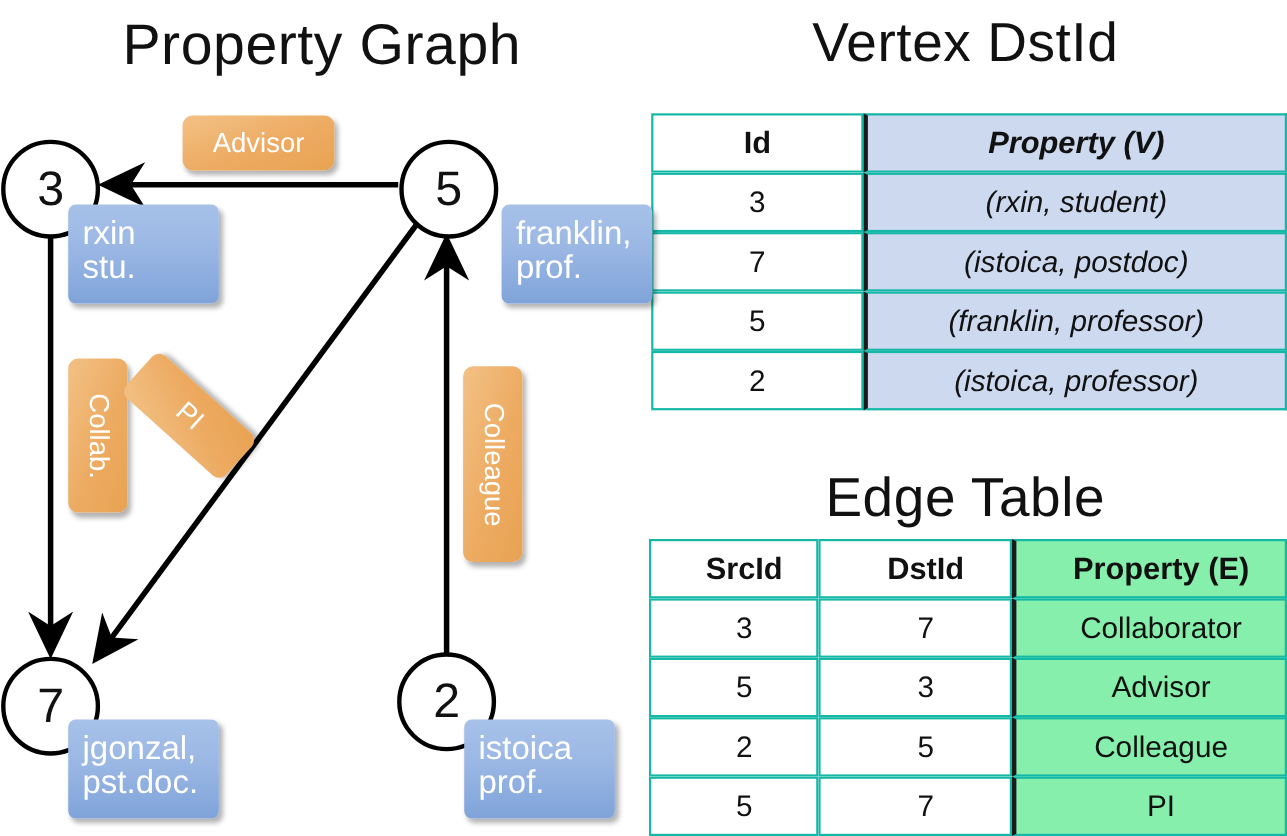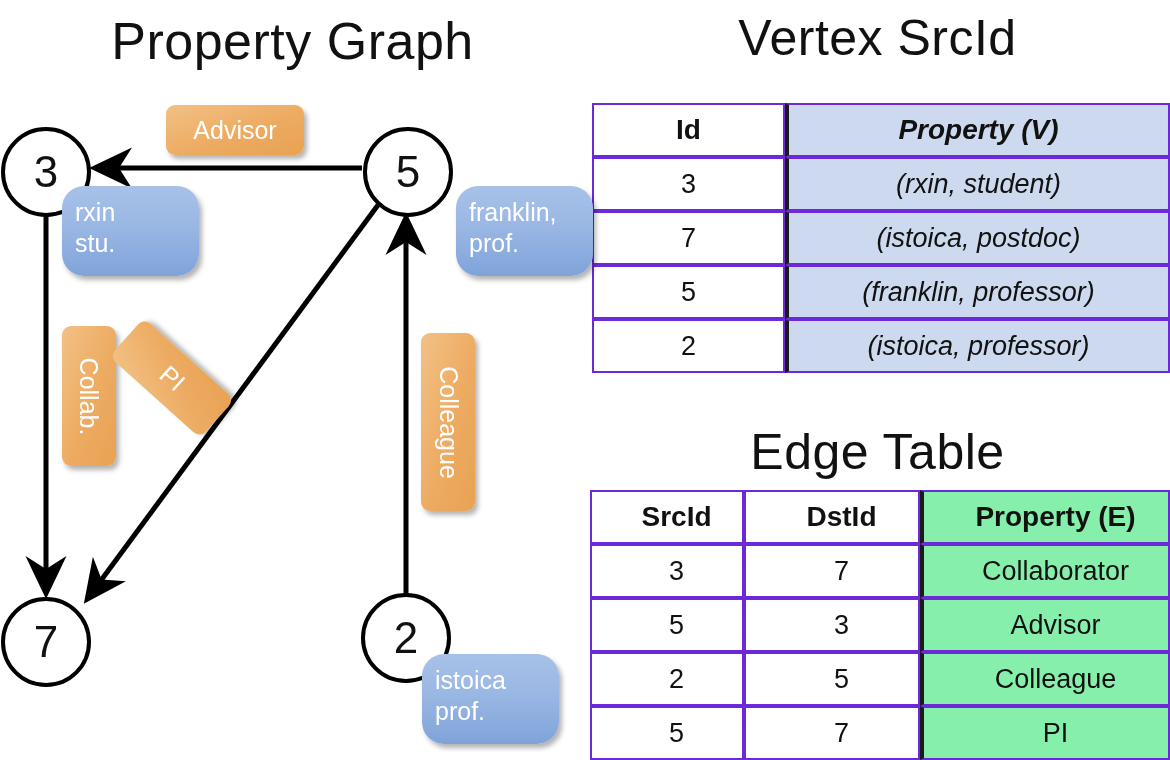--- a/index.html
+++ b/index.html
@@ -70,27 +70,27 @@
     font-weight: 300;
     font-size: 44px;
     line-height: 44px;
     color: #111111;
     z-index: 4;
   }
 
   
   .prop-box {
     position: absolute;
-    border-radius: 22px;
+    border-radius: 7px;
     background: linear-gradient(to bottom, #a7c1e8 0%, #9ab7e4 45%, #7fa3d9 100%);
     box-shadow: 3px 4px 5px rgba(0,0,0,0.30);
     color: #ffffff;
     font-family: "Liberation Sans", sans-serif;
     font-weight: 300;
-    font-size: 25px;
+    font-size: 30px;
     line-height: 31px;
     padding: 11px 0 0 13px;
     box-sizing: border-box;
     z-index: 5;
     white-space: pre-line;
   }
 
   
   .edge-label {
     position: absolute;
@@ -120,21 +120,21 @@
   
   .data-table {
     position: absolute;
     border-collapse: separate;
     border-spacing: 0;
     font-family: "Liberation Sans", sans-serif;
     font-weight: 300;
     table-layout: fixed;
   }
   .data-table td, .data-table th {
-    border: 2px solid #6d28d9;
+    border: 2px solid #14b8a6;
     text-align: center;
     font-weight: 300;
     font-size: 27px;
     color: #111111;
     padding: 0;
     background: #ffffff;
     box-sizing: border-box;
   }
   .data-table th {
     font-weight: bold;
@@ -153,21 +153,21 @@
   #edge-table th, #edge-table td { height: 54px; padding-left: 19px; }
   #edge-table .col-src { width: 154px; }
   #edge-table .col-dst { width: 176px; margin-top: 28px; }
   #edge-table .col-prop { width: 250px; background: #86efac; }
 </style>
 </head>
 <body>
 
 <div class="big-title" id="title-property-graph">Property Graph</div>
 
-<div class="big-title" id="title-vertex-table">Vertex SrcId</div>
+<div class="big-title" id="title-vertex-table">Vertex DstId</div>
 
 <div class="big-title" id="title-edge-table">Edge Table</div>
 
 <div id="graph-panel">
 
   <svg id="graph-svg" viewBox="0 0 585 760">
     <defs>
       <marker id="arrowhead" markerWidth="9" markerHeight="9" refX="7.2" refY="4.5" orient="auto" markerUnits="strokeWidth">
         <path d="M0,0.4 L8.6,4.5 L0,8.6 L2.6,4.5 Z" fill="#000000"></path>
       </marker>
@@ -194,20 +194,22 @@
   <div class="node-circle" style="left:361px; top:593px; width:90px; height:90px;">
     <span>2</span>
   </div>
 
   <div class="prop-box" style="left:62px; top:186px; width:137px; height:90px;">rxin
 stu.</div>
 
   <div class="prop-box" style="left:424px; top:186px; width:137px; height:90px;margin-left:32px;">franklin,
 prof.</div>
 
+  <div class="prop-box" style="left:62px; top:654px; width:137px; height:90px;">jgonzal,
+pst.doc.</div>
 
   <div class="prop-box" style="left:422px; top:654px; width:137px; height:90px;">istoica
 prof.</div>
 
   <div class="edge-label" style="left:166px; top:105px; width:138px; height:50px;">
     <span>Advisor</span>
   </div>
 
   <div class="edge-label vertical" style="left:62px; top:326px; width:54px; height:140px;">
     <span>Collab.</span>

